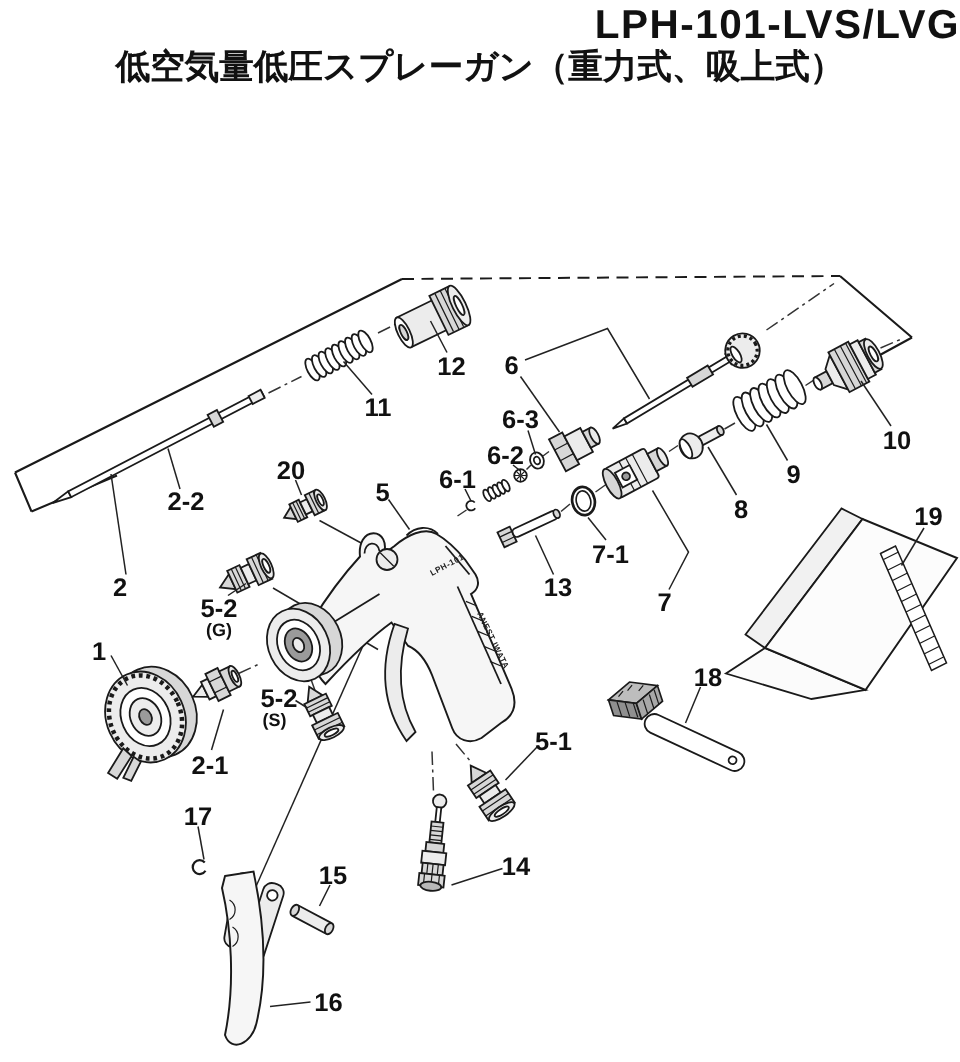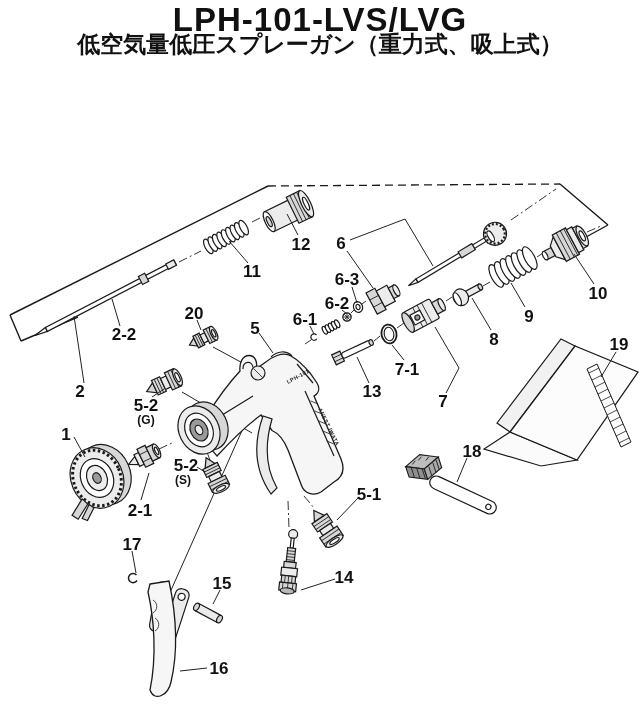--- a/index.html
+++ b/index.html
@@ -1,19 +1,19 @@
 <!DOCTYPE html>
 <html><head>
 <meta charset="utf-8">
 <style>
   html,body{margin:0;padding:0;background:#fff;}
   .page{position:relative;width:640px;height:708px;background:#ffffff;overflow:hidden;
         font-family:"Liberation Sans",sans-serif;color:#111;}
-  .title{position:absolute;top:1px;left:0;width:640px;text-align:center;
-         font-size:33px;font-weight:bold;letter-spacing:1px;}
+  .title{position:absolute;top:1px;left:0;width:640px;text-align:right;
+         font-size:27px;font-weight:bold;letter-spacing:1px;}
   .subtitle{position:absolute;top:29px;left:0;width:640px;text-align:center;
             font-size:23px;font-weight:bold;letter-spacing:0px;
             font-family:Liberation Mono, monospace;}
   svg{position:absolute;left:0;top:0;}
   .ln{fill:none;stroke:#1a1a1a;stroke-width:1.2;}
   .ln13{fill:none;stroke:#1a1a1a;stroke-width:1.4;}
   .thin{fill:none;stroke:#222;stroke-width:1;}
   .axd{fill:none;stroke:#333;stroke-width:1;stroke-dasharray:9 3 2 3;}
   .dashed{fill:none;stroke:#1a1a1a;stroke-width:1.3;stroke-dasharray:8 5;}
   .fw{fill:#ffffff;stroke:#1a1a1a;stroke-width:1.2;}

